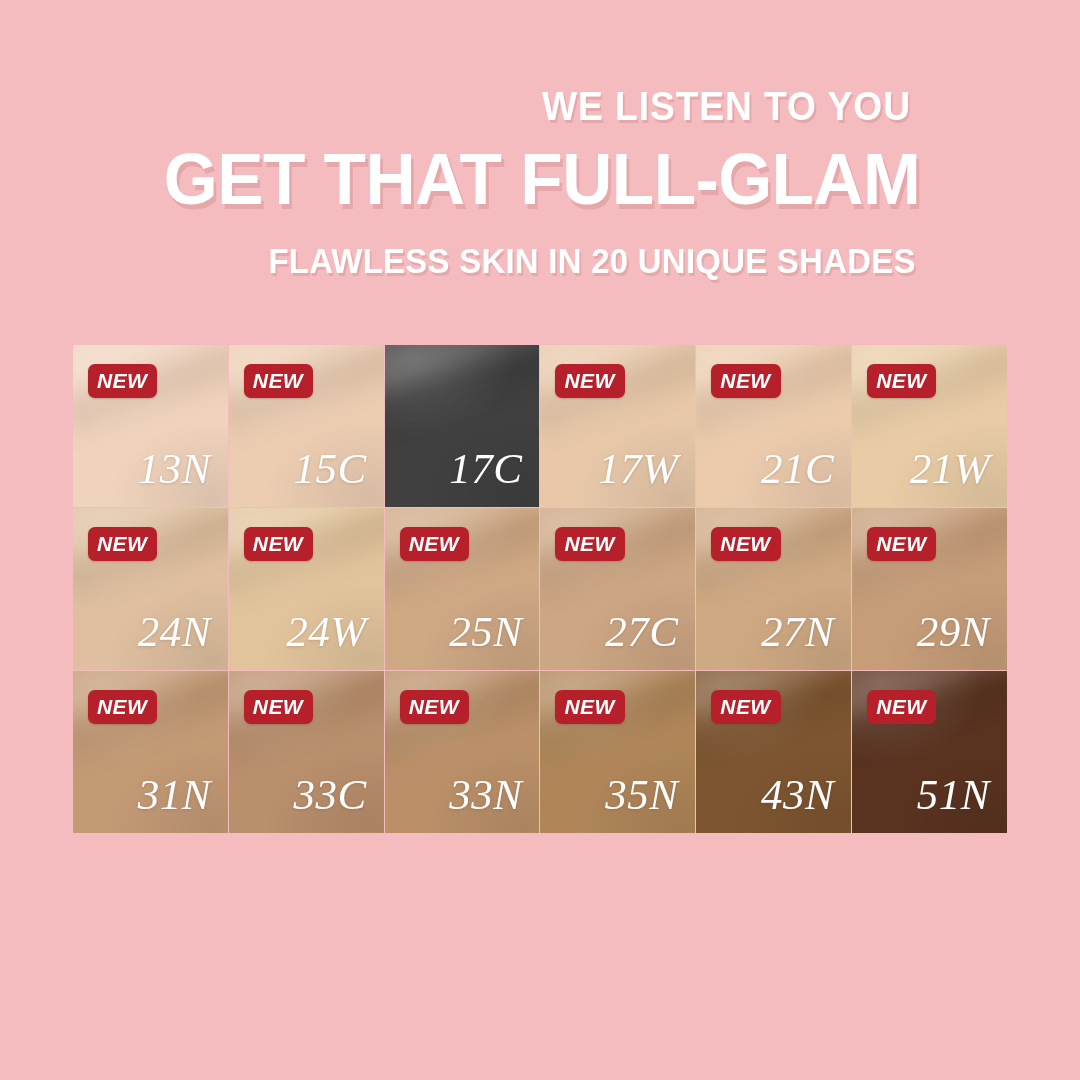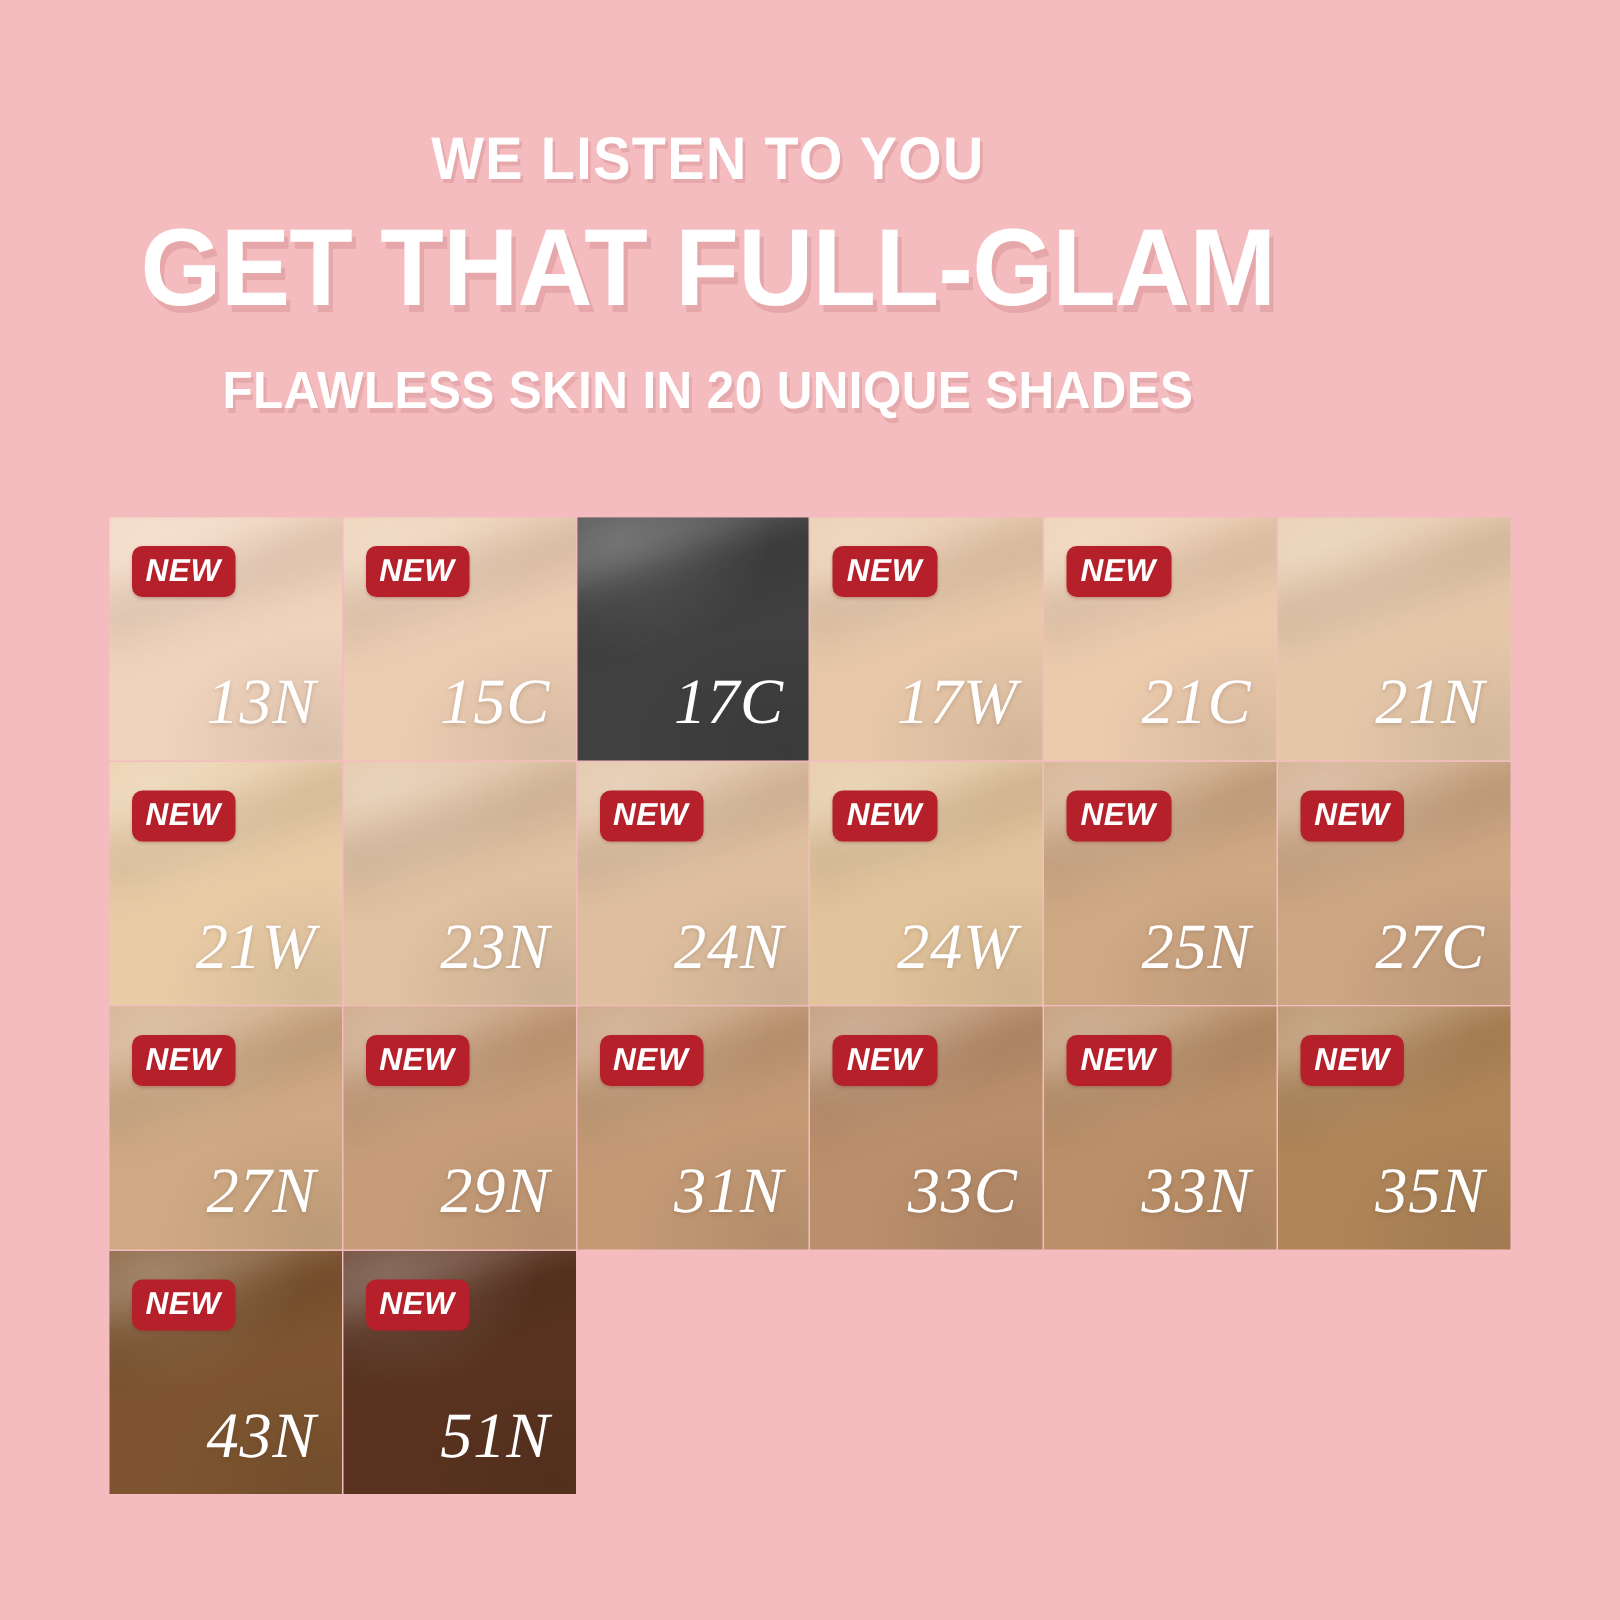--- a/index.html
+++ b/index.html
@@ -22,21 +22,21 @@
     height: 1080px;
     background: #f4bcbf;
   }
 
   
   .header {
     position: absolute;
     left: 0;
     top: 0;
     width: 944px;
-    text-align: center;
+    text-align: right;
     padding-top: 86px;
     box-sizing: border-box;
   }
 
   .eyebrow {
     font-family: "Liberation Sans", sans-serif;
     font-weight: bold;
     font-size: 40px;
     letter-spacing: 1.0px;
     color: #ffffff;
@@ -190,36 +190,26 @@
         <div class="sheen"></div>
         <div class="badge-new">NEW</div>
         <div class="shade-code">17W</div>
       </div>
       <div class="swatch" style="background: rgb(236, 203, 173);">
         <div class="smear"></div>
         <div class="sheen"></div>
         <div class="badge-new">NEW</div>
         <div class="shade-code">21C</div>
       </div>
-      <div class="swatch" style="background: rgb(230, 200, 169);">
-        <div class="smear"></div>
-        <div class="sheen"></div>
-        <div class="shade-code">21N</div>
-      </div>
       <div class="swatch" style="background: rgb(233, 204, 166);">
         <div class="smear"></div>
         <div class="sheen"></div>
         <div class="badge-new">NEW</div>
         <div class="shade-code">21W</div>
       </div>
-      <div class="swatch" style="background: rgb(224, 193, 161);">
-        <div class="smear"></div>
-        <div class="sheen"></div>
-        <div class="shade-code">23N</div>
-      </div>
       <div class="swatch" style="background: rgb(223, 191, 159);">
         <div class="smear"></div>
         <div class="sheen"></div>
         <div class="badge-new">NEW</div>
         <div class="shade-code">24N</div>
       </div>
       <div class="swatch" style="background: rgb(226, 196, 156);">
         <div class="smear"></div>
         <div class="sheen"></div>
         <div class="badge-new">NEW</div>

